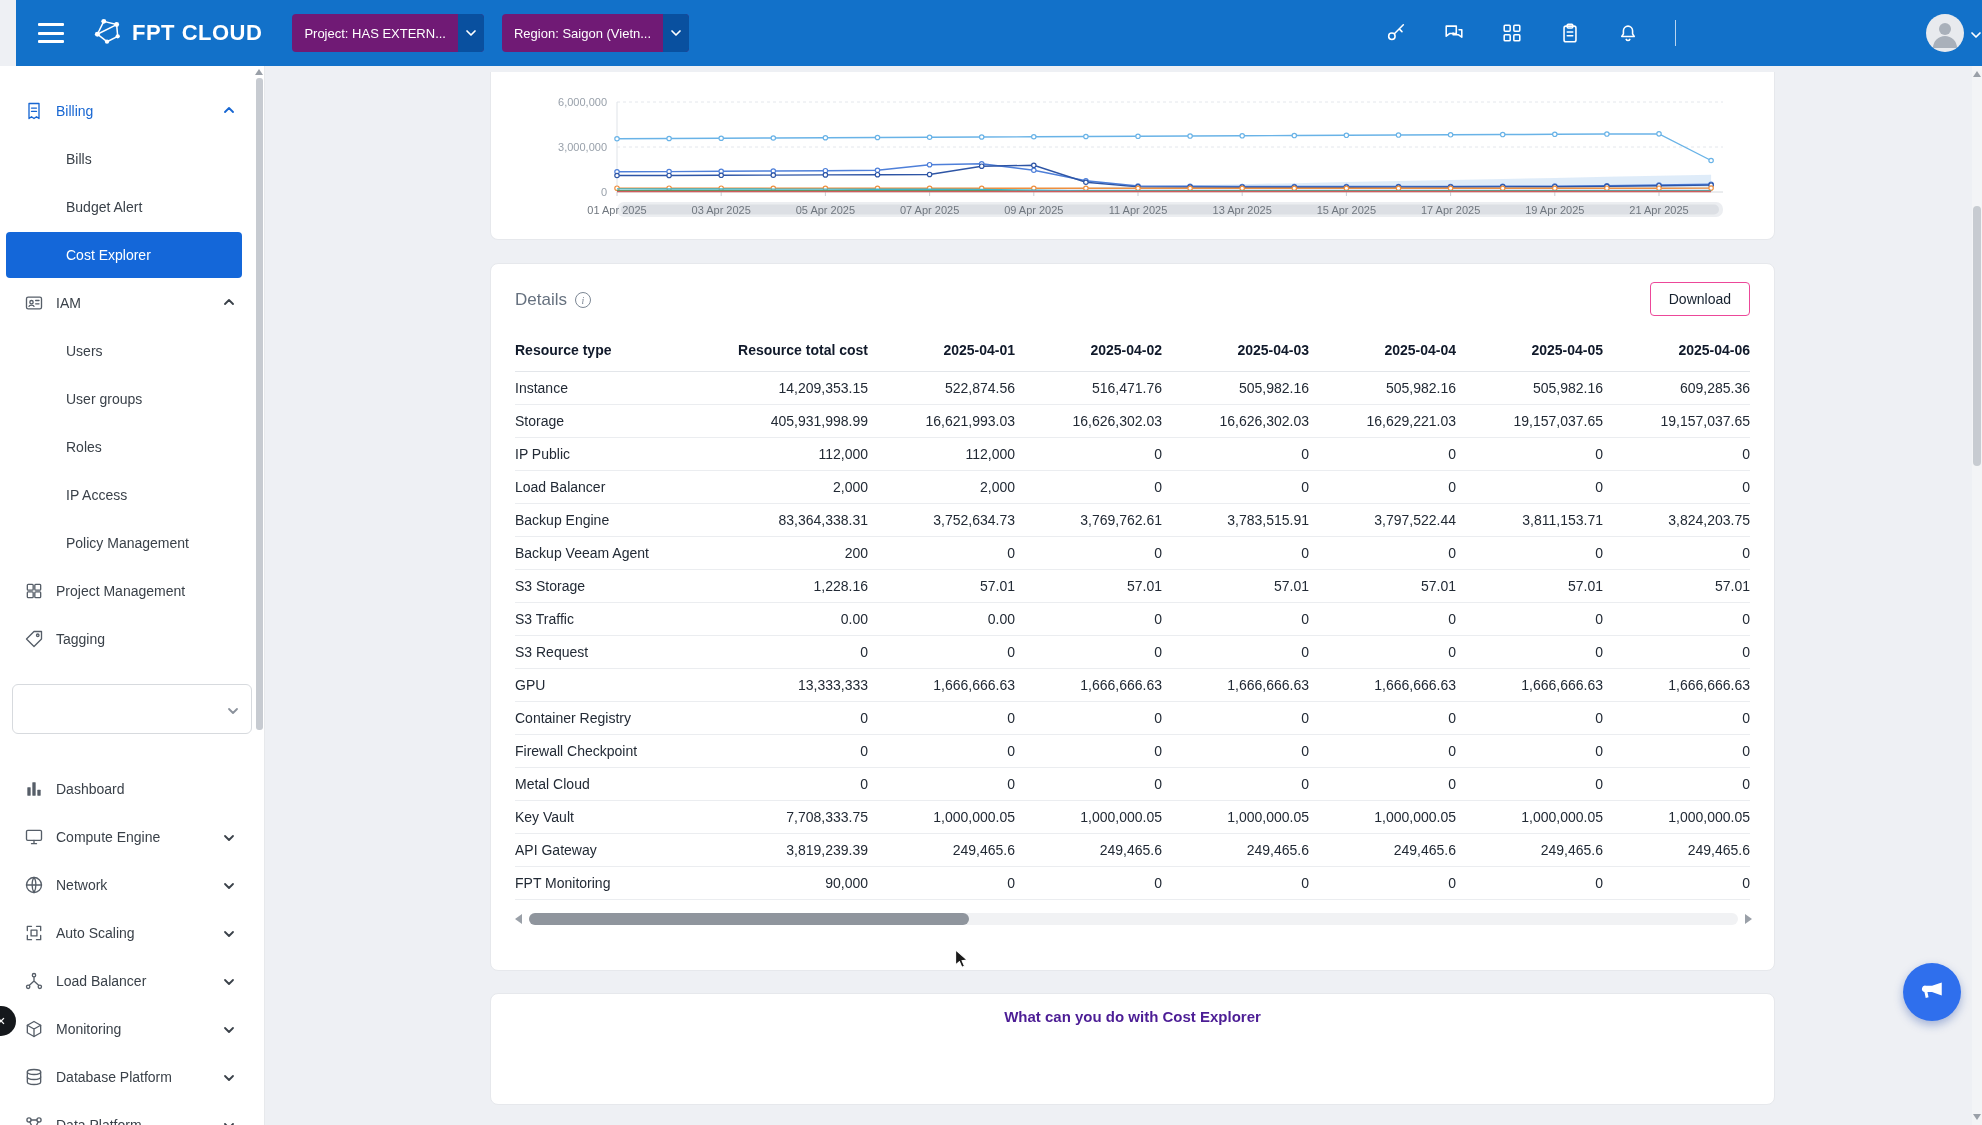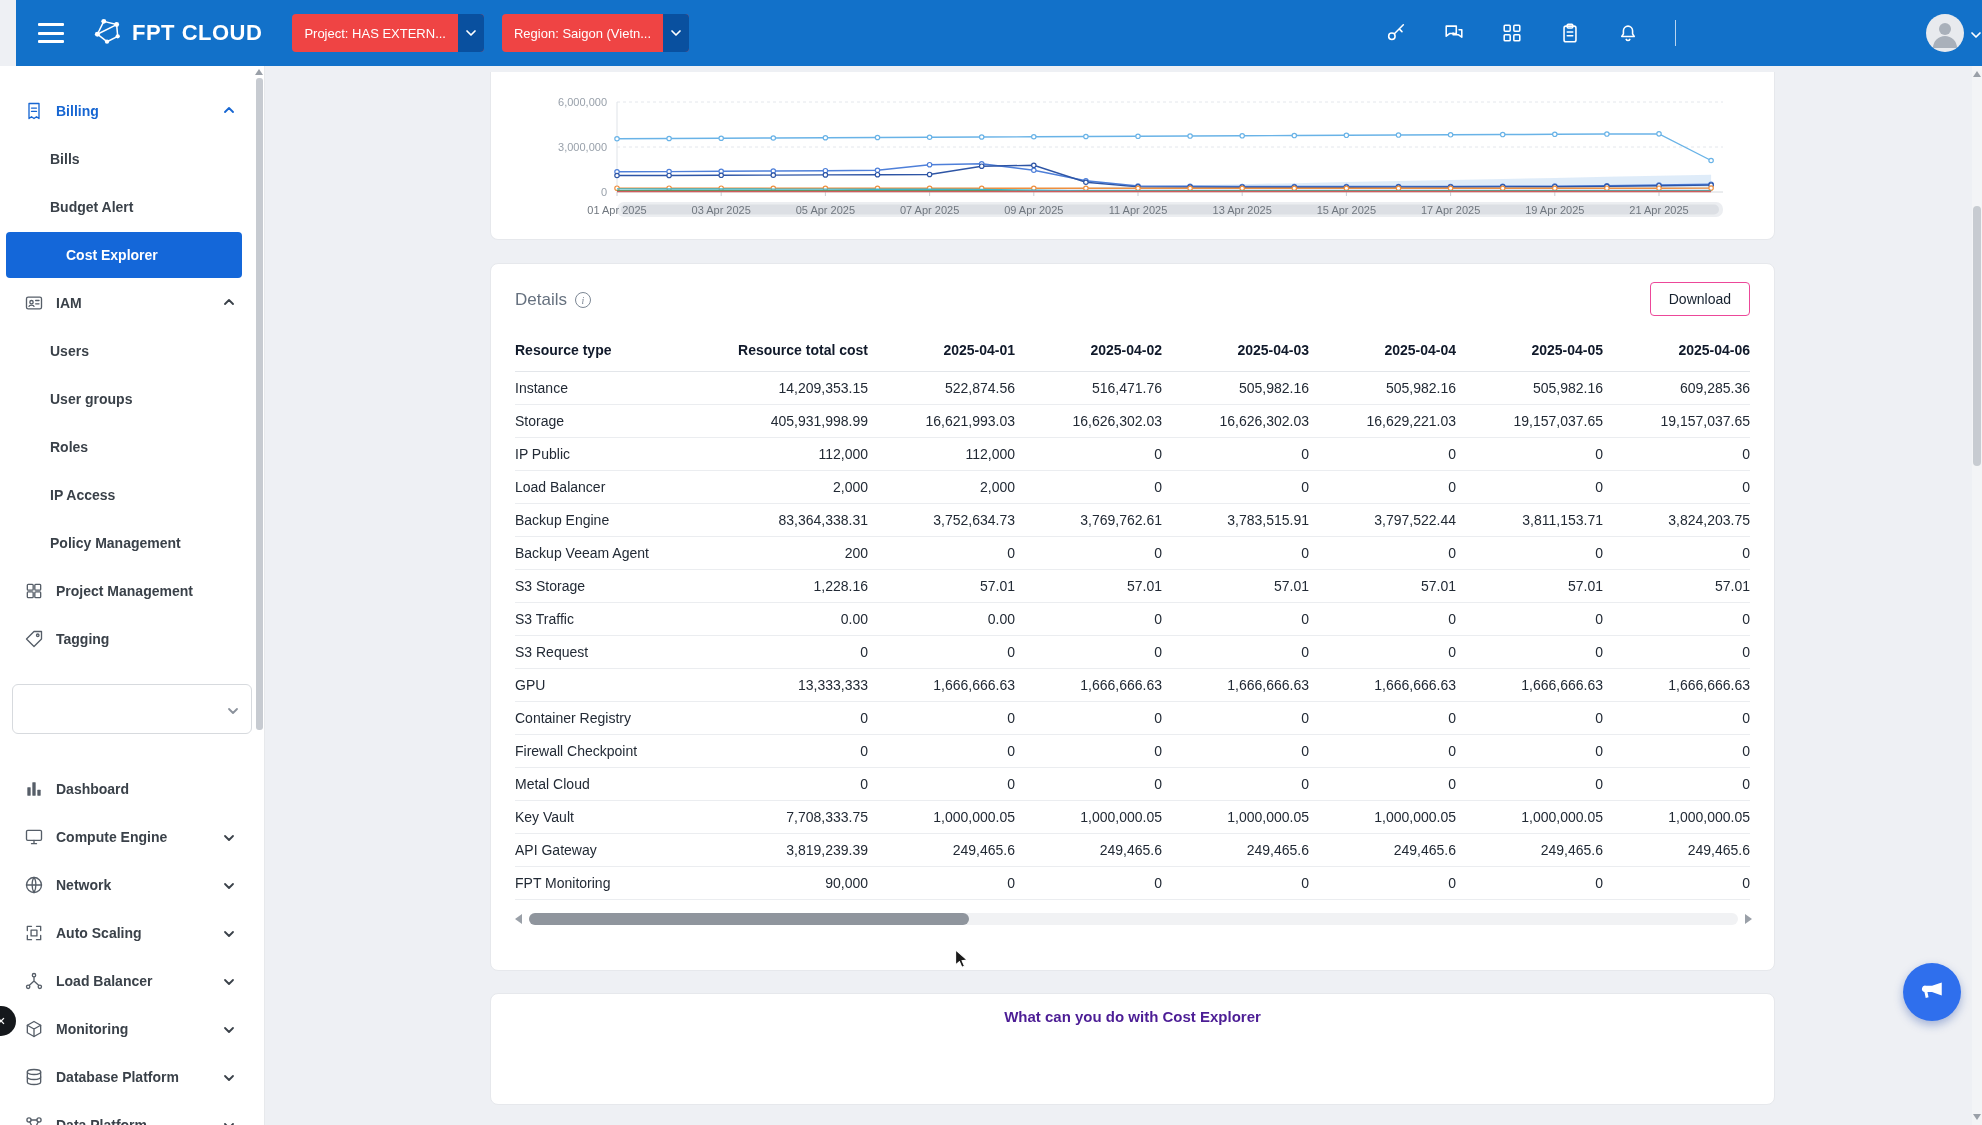--- a/index.html
+++ b/index.html
@@ -6,40 +6,40 @@
   html,body { width:1982px; height:1125px; }
   body { font-family:"Liberation Sans", sans-serif; background:#eef0f4; overflow:hidden; }
   .page { position:relative; width:1982px; height:1125px; overflow:hidden; background:#eef0f4; }
 
   
   .navbar { position:absolute; top:0; left:16px; width:100%; height:66px; background:#1271c9; display:flex; align-items:center; padding:0 16px; z-index:50; }
   .hamburger { width:26px; height:20px; display:flex; flex-direction:column; justify-content:space-between; cursor:pointer; margin-left:6px; }
   .hamburger span { display:block; height:3px; background:#fff; border-radius:1px; }
   .brand { display:flex; align-items:center; gap:10px; margin-left:28px; }
   .brand-text { color:#fff; font-size:22px; font-weight:bold; letter-spacing:0.5px; white-space:nowrap; }
-  .nav-dd { height:38px; background:#ef4444; border-radius:4px; display:flex; align-items:center; color:#fff; font-size:13px; cursor:pointer; overflow:hidden; }
+  .nav-dd { height:38px; background:#701a75; border-radius:4px; display:flex; align-items:center; color:#fff; font-size:13px; cursor:pointer; overflow:hidden; }
   .nav-dd .dd-label { padding:0 12px; white-space:nowrap; }
   .nav-dd .dd-chev { width:26px; height:100%; background:#09509f; display:flex; align-items:center; justify-content:center; }
   .nav-dd.project { margin-left:30px; }
   .nav-dd.region { margin-left:18px; }
   .nav-right { margin-left:auto; display:flex; align-items:center; gap:36px; }
   .nav-ic { width:22px; height:22px; color:#fff; cursor:pointer; }
   .nav-ic svg, .chev-svg svg { width:100%; height:100%; fill:none; stroke:currentColor; stroke-width:1.7; stroke-linecap:round; stroke-linejoin:round; }
   .nav-divider { width:1px; height:26px; background:rgba(255,255,255,0.7); margin-left:36px; }
   .avatar-group { display:flex; align-items:center; gap:6px; margin-left:250px; cursor:pointer; }
   .avatar { width:38px; height:38px; border-radius:50%; background:#e8eaee; display:flex; align-items:center; justify-content:center; overflow:hidden; }
   .chev-svg { width:12px; height:12px; color:#fff; }
 
   
-  .sidebar { position:absolute; top:66px; left:0; width:265px; bottom:0; background:#fff; border-right:1px solid #e7e9ec; overflow:hidden; z-index:40;font-weight:bold; }
+  .sidebar { position:absolute; top:66px; left:0; width:265px; bottom:0; background:#fff; border-right:1px solid #e7e9ec; overflow:hidden; z-index:40; }
   .side-nav { padding-top:21px; }
   .side-item { height:48px; display:flex; align-items:center; padding:0 18px 0 24px; gap:12px; font-size:14px; color:#3a4149; cursor:pointer; width:253px; }
   .side-item .icon { width:20px; height:20px; color:#565e68; flex:0 0 20px; }
   .side-item .icon svg { width:100%; height:100%; fill:none; stroke:currentColor; stroke-width:1.6; stroke-linecap:round; stroke-linejoin:round; }
-  .side-item.sub { padding-left:50px; }
+  .side-item.sub { padding-left:66px; }
   .side-item.accent { color:#1766d2; }
   .side-item.accent .icon { color:#1766d2; }
   .side-item.active { background:#1467d9; color:#fff; border-radius:4px; margin:1px 11px 1px 6px; width:236px; height:46px; padding-left:60px; }
   .side-chev { margin-left:auto; width:12px; height:12px; color:inherit; }
   .side-chev svg { width:100%; height:100%; fill:none; stroke:currentColor; stroke-width:1.8; stroke-linecap:round; stroke-linejoin:round; }
   .side-chev.up { transform:rotate(180deg); }
   .side-select { margin:21px 12px 31px 12px; height:50px; border:1px solid #d7dade; border-radius:6px; display:flex; align-items:center; justify-content:flex-end; padding-right:12px; cursor:pointer; background:#fff; }
   .side-select .side-chev { color:#8a919b; margin-left:0; }
   .side-scrollbar { position:absolute; top:12px; right:1px; width:7px; height:652px; background:#c7cbd1; border-radius:3px; }
   .side-scroll-up { position:absolute; top:3px; right:1px; }

